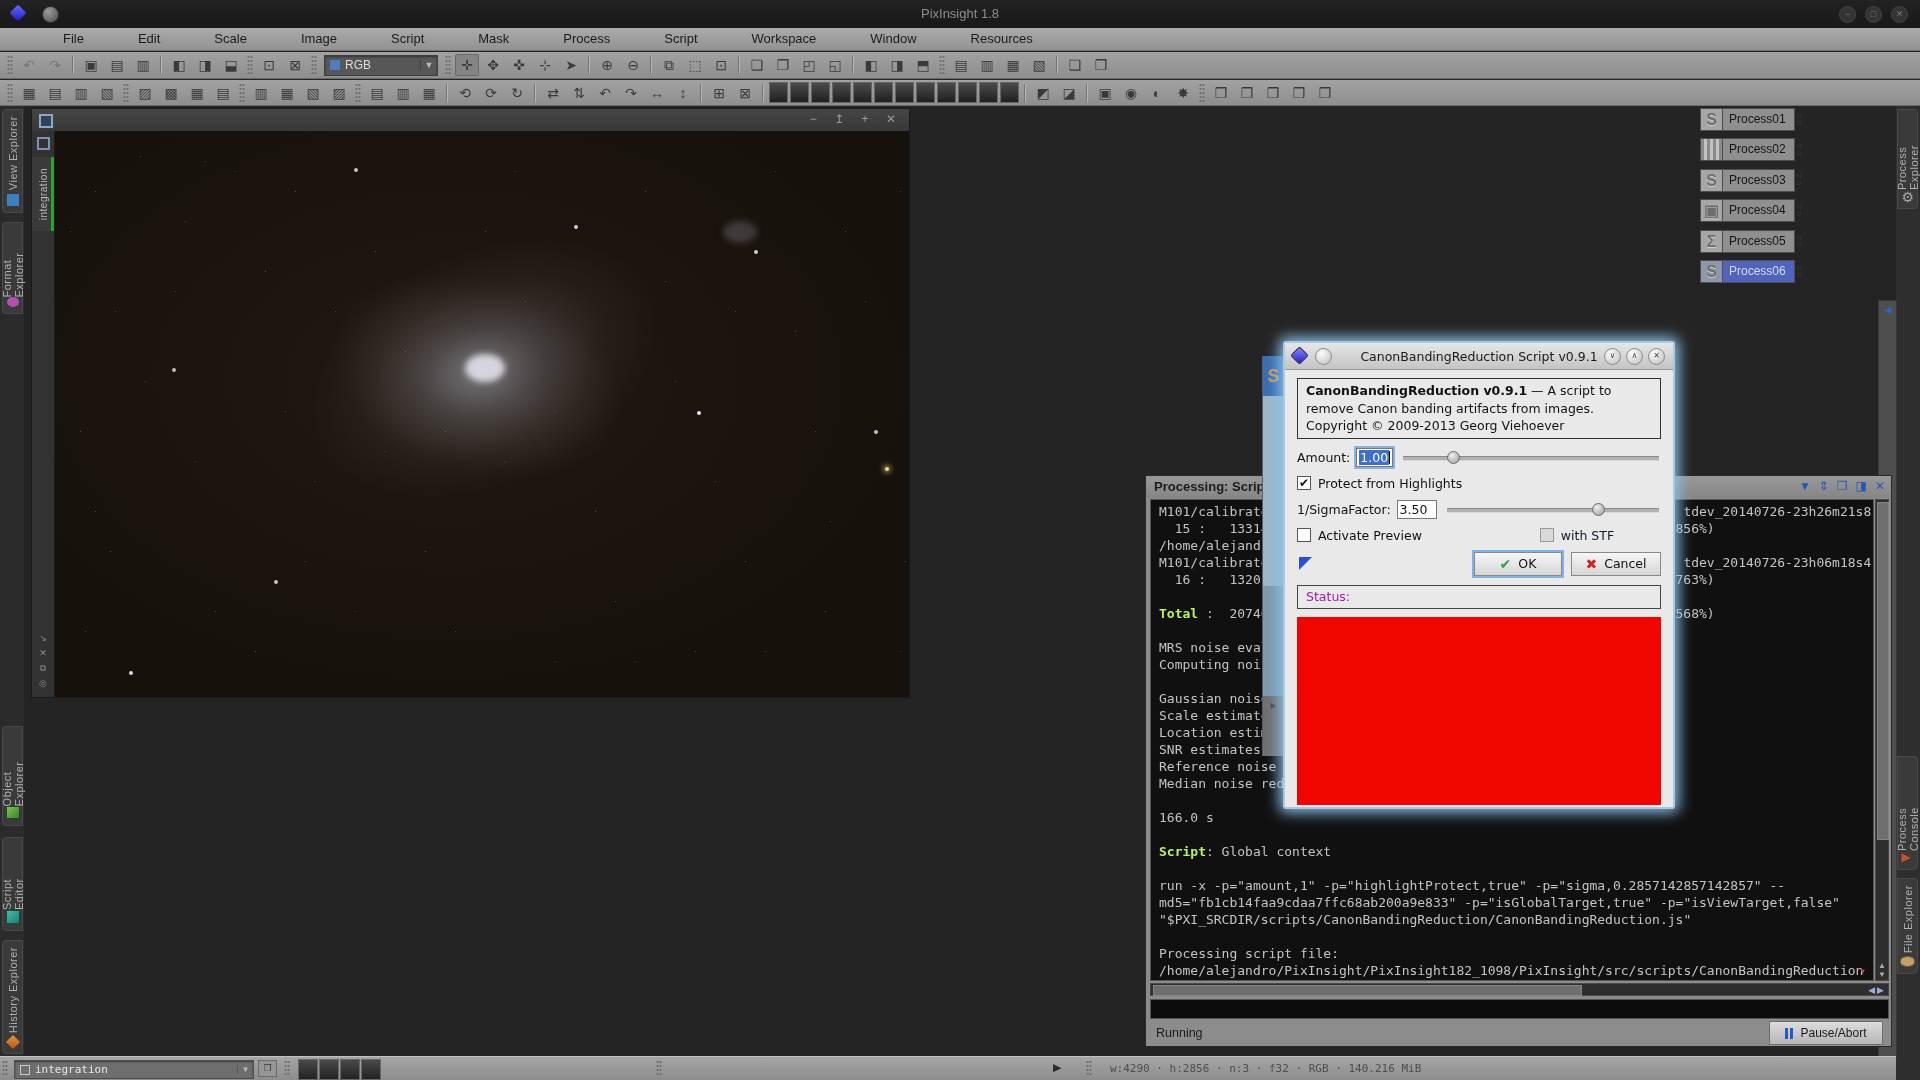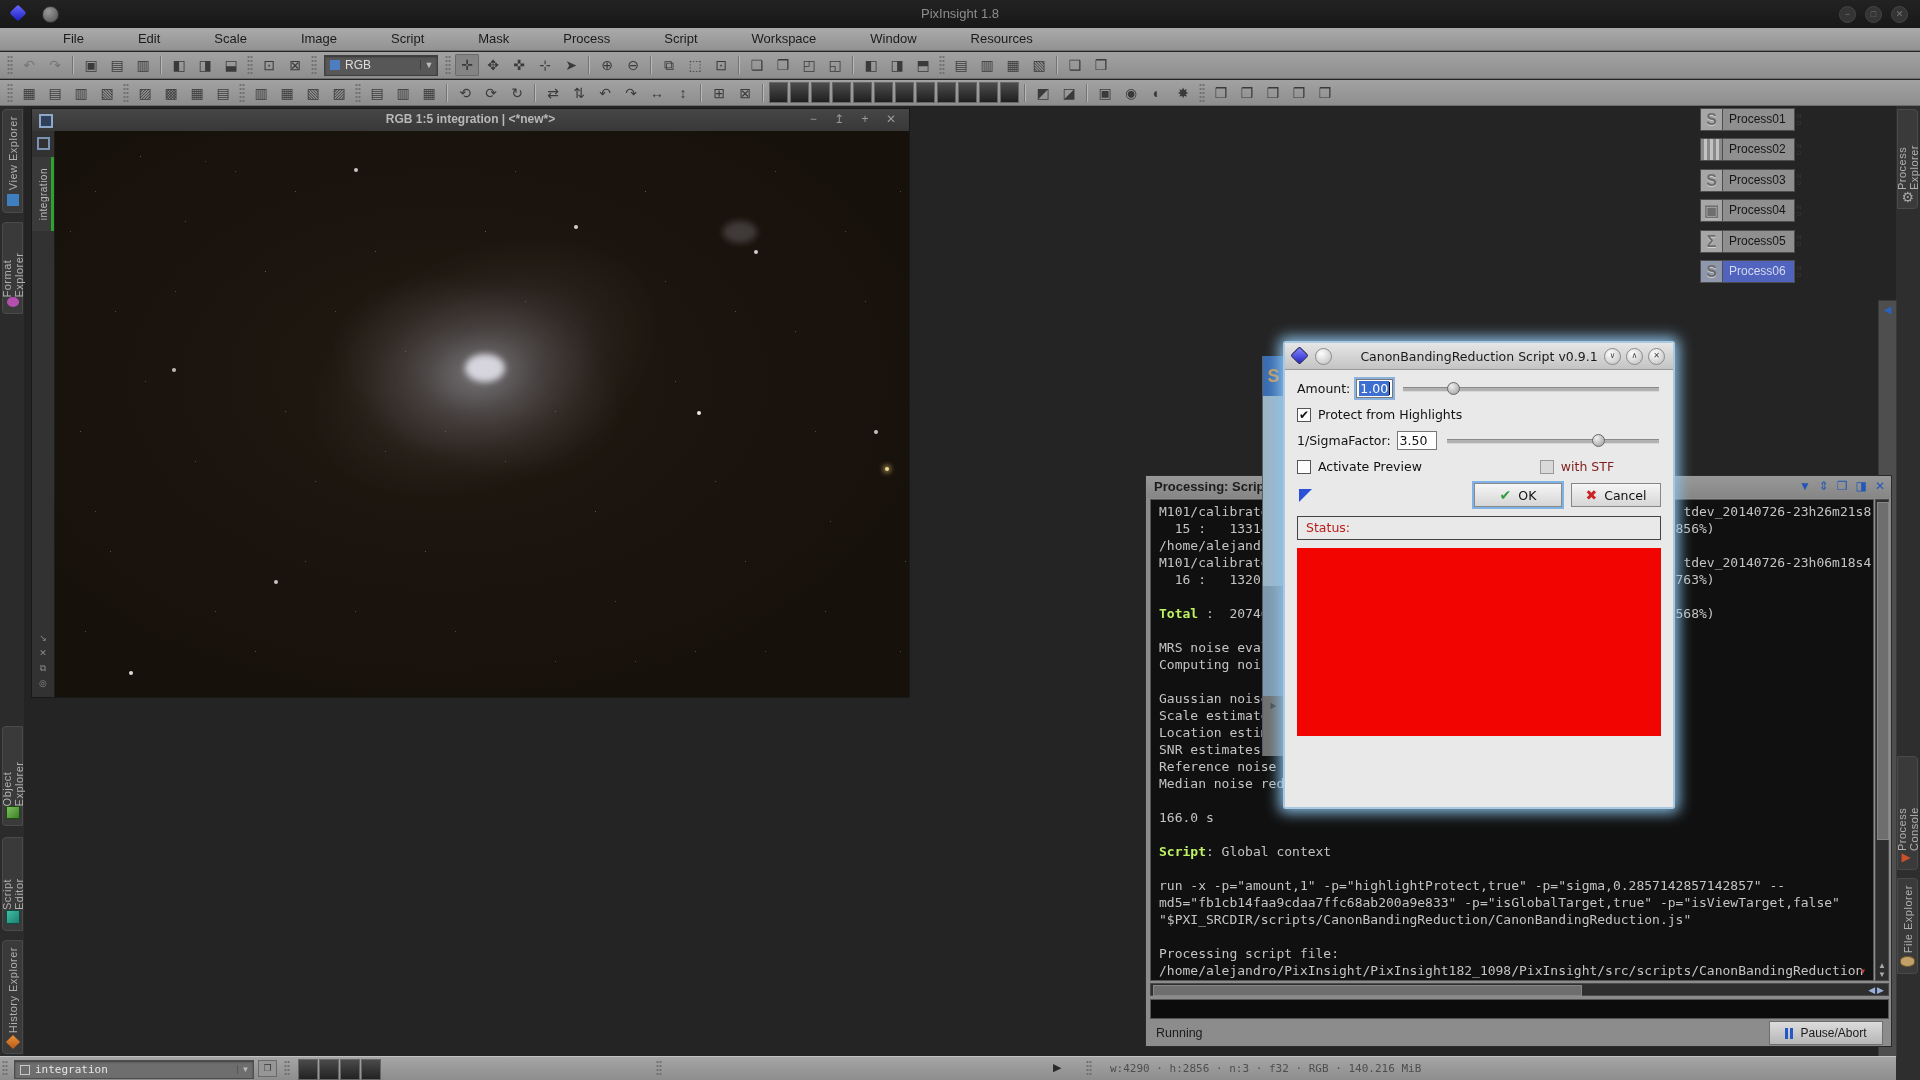--- a/index.html
+++ b/index.html
@@ -184,30 +184,30 @@
   .dlg-input .selected{background:#3d6fd0;color:#fff;padding:0 1px;}
   .caret{display:inline-block;width:1px;height:13px;background:#000;vertical-align:-2px;}
   .slider{flex:1;margin-left:10px;position:relative;height:13px;}
   .slider .track{position:absolute;left:0;right:2px;top:5px;height:3px;background:#b2b2b2;
                  border-top:1px solid #8a8a8a;border-bottom:1px solid #d8d8d8;}
   .slider .handle{position:absolute;top:0;width:13px;height:13px;border-radius:50%;margin-left:-6px;
                   background:radial-gradient(circle at 35% 30%,#efefef,#9a9a9a);border:1px solid #6a6a6a;box-sizing:border-box;}
   .cb{width:14px;height:14px;background:#fdfdfd;border:1px solid #555;box-sizing:border-box;
       font-size:12px;line-height:12px;text-align:center;color:#111;margin-right:7px;}
   .cb.dis{background:#d9d9d9;border-color:#999;}
-  .dlg-label-dis{color:#7f1d1d;}
+  .dlg-label-dis{color:#0f172a;}
   .dlg-buttons{display:flex;align-items:center;margin-top:9px;}
   .script-arrow{width:0;height:0;border-top:13px solid #2a50d8;border-right:13px solid transparent;margin-left:2px;}
   .dlg-btn{height:24px;display:flex;align-items:center;justify-content:center;gap:7px;
            background:linear-gradient(#f6f6f6,#d6d6d6);border:1px solid #888;font-size:12.5px;color:#111;box-sizing:border-box;}
   .dlg-btn.ok{width:88px;margin-left:auto;outline:2px solid #7fb2e5;}
   .dlg-btn.cancel{width:90px;margin-left:9px;}
   .glyph-ok{color:#2f9e3f;font-weight:bold;font-size:14px;}
   .glyph-cancel{color:#cc2222;font-weight:bold;font-size:14px;}
-  .dlg-status{margin-top:9px;border:1px solid #444;height:22px;font-size:12.5px;color:#b91c1c;
+  .dlg-status{margin-top:9px;border:1px solid #444;height:22px;font-size:12.5px;color:#a21caf;
               line-height:21px;padding-left:8px;}
   .dlg-preview{margin-top:8px;height:188px;}
 
   
   .statusbar{position:absolute;left:0;top:1056px;width:1896px;height:24px;
              background:linear-gradient(#a5a5a5,#8d8d8d);border-top:1px solid #c2c2c2;box-sizing:border-box;}
   .sb-handle{position:absolute;top:3px;width:6px;height:17px;
      background-image:radial-gradient(circle,#6e6e6e 1px,transparent 1.2px);background-size:3px 4px;}
   .sb-combo{position:absolute;left:14px;top:3px;width:238px;height:17px;background:#6e6e6e;
             border:1px solid #4e4e4e;box-shadow:inset 0 1px 2px rgba(0,0,0,.45);display:flex;align-items:center;}
@@ -403,21 +403,20 @@
       </div>
     </div>
 
   <div class="dock-strip">
     <div class="collapse">◀</div>
   </div>
 
   <div class="img-window">
     <div class="img-titlebar">
       <div class="img-sysicon"></div>
-      <div class="img-title">RGB 1:5 integration | &lt;*new*&gt;</div>
       <div class="img-btns">−  ↥  +  ✕</div>
     </div>
     <div class="img-leftstrip">
       <div class="strip-selicon"></div>
       <div class="view-tab">
         <div class="bar"></div>
         <span class="vtext">integration</span>
       </div>
       <div class="strip-bottom">↘<br>✕<br>⧉<br>◎</div>
     </div>
@@ -508,20 +507,24 @@
   <div class="dialog">
     <div class="dlg-titlebar">
       <div class="dlg-logo"></div>
       <div class="dlg-round" style="left:30px"></div>
       <div class="dlg-title">CanonBandingReduction Script v0.9.1</div>
       <div class="dlg-round" style="right:52px">∨</div>
       <div class="dlg-round" style="right:30px">∧</div>
       <div class="dlg-round" style="right:8px">✕</div>
     </div>
     <div class="dlg-content">
+      <div class="dlg-desc">
+        <b>CanonBandingReduction v0.9.1</b><span> — A script to remove Canon banding artifacts from images.</span><br>
+        <span>Copyright © 2009-2013 Georg Viehoever</span>
+      </div>
       <div class="dlg-row">
         <span>Amount:</span>
         <span class="dlg-input focus"><span class="selected">1.00</span><span class="caret"></span></span>
         <span class="slider">
           <span class="track"></span>
           <span class="handle" id="amountHandle" style="left: 19.5%;"></span>
         </span>
       </div>
       <div class="dlg-row">
         <span class="cb">✔</span>

